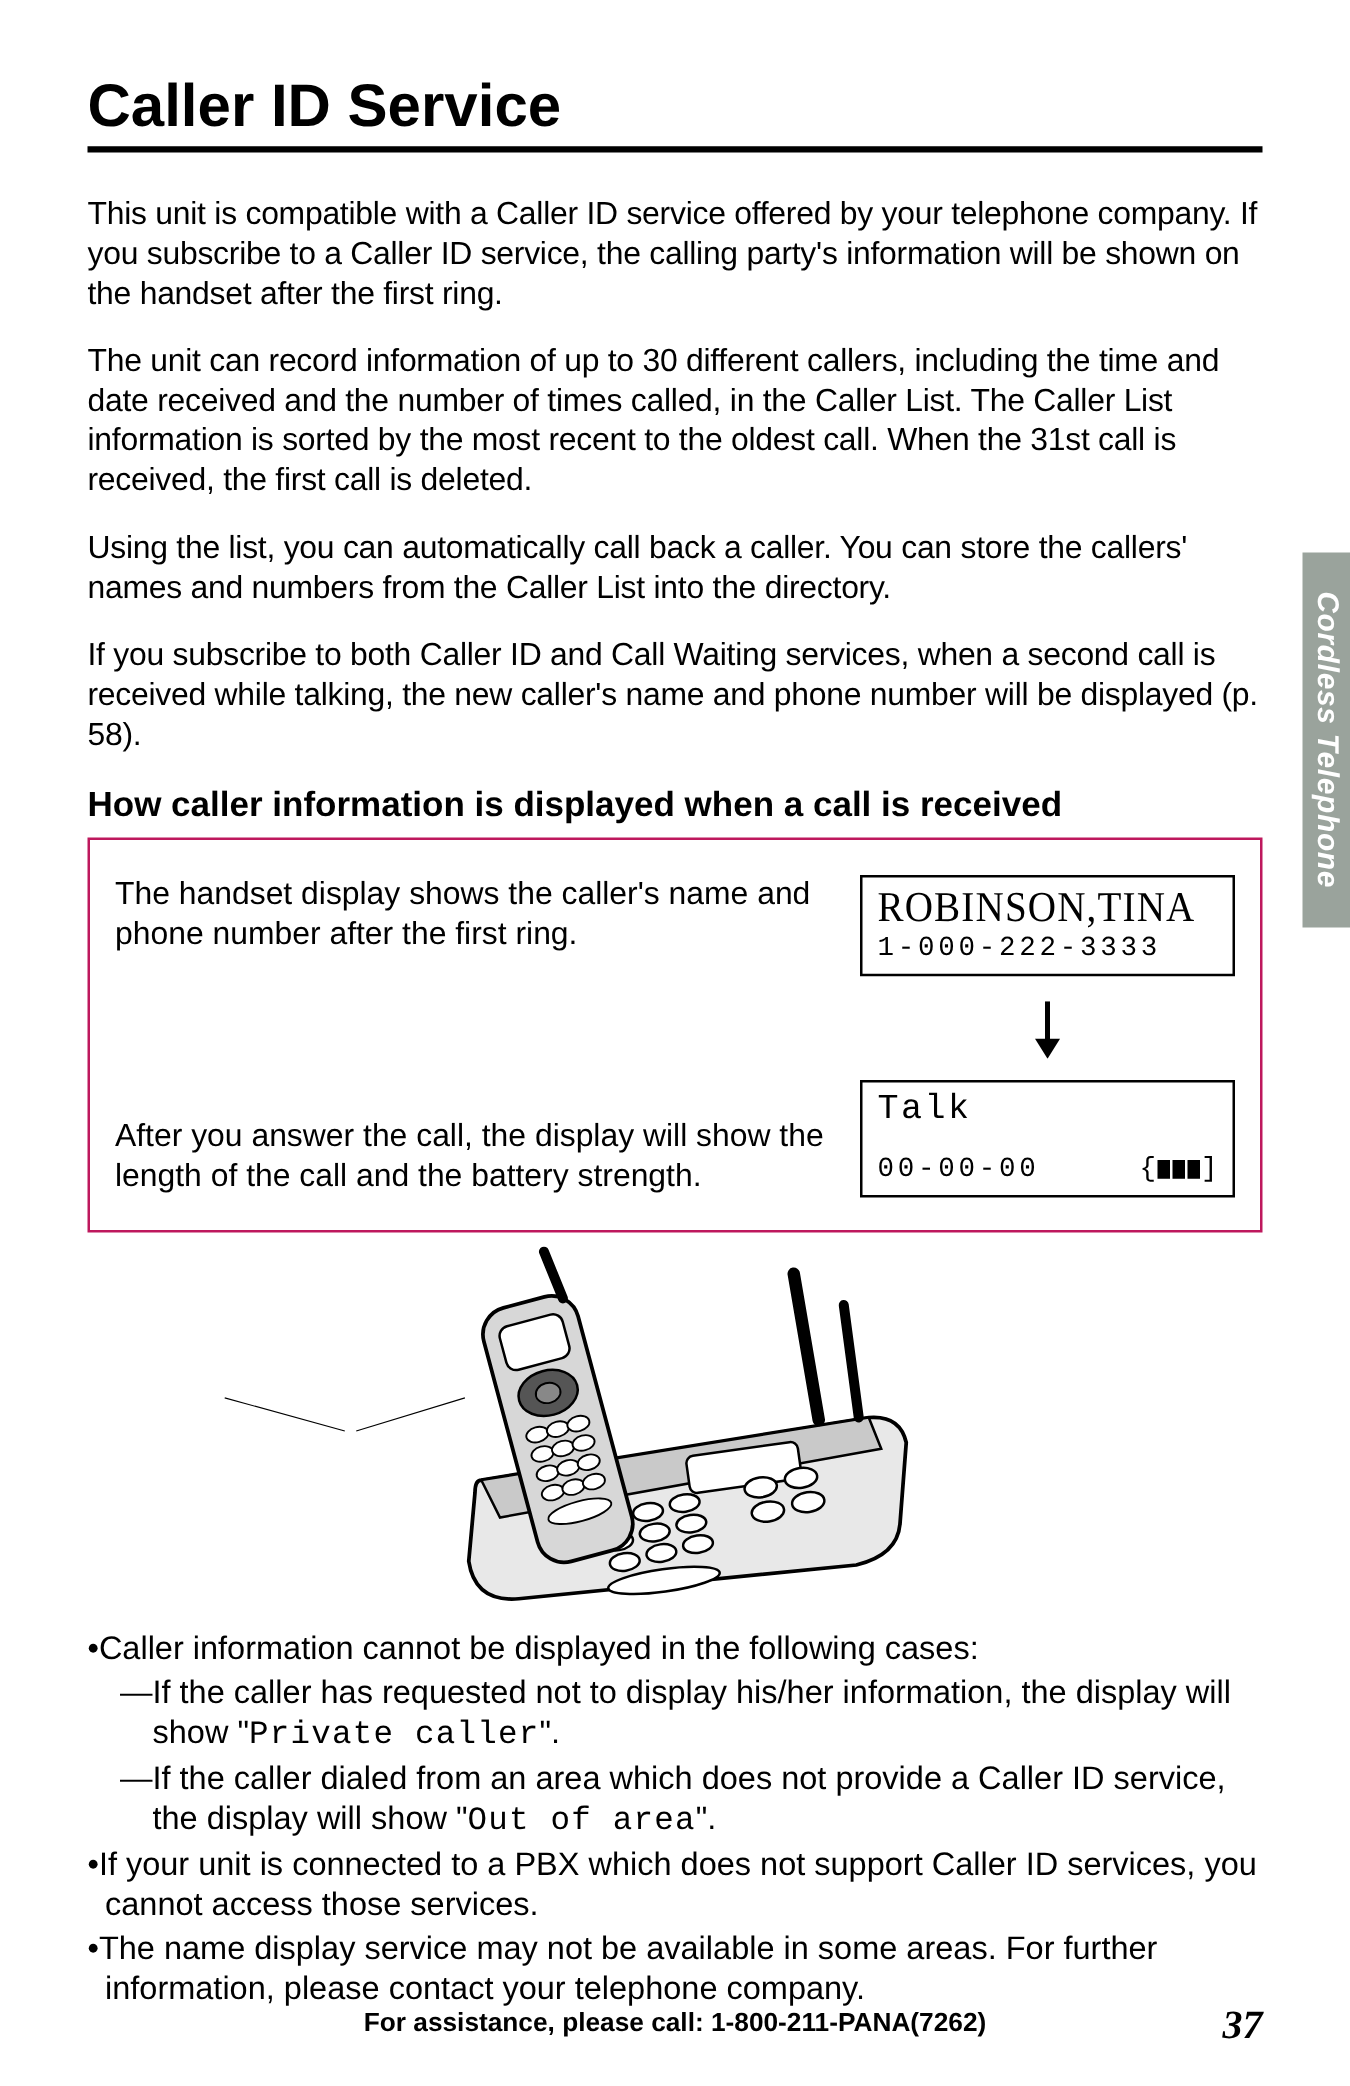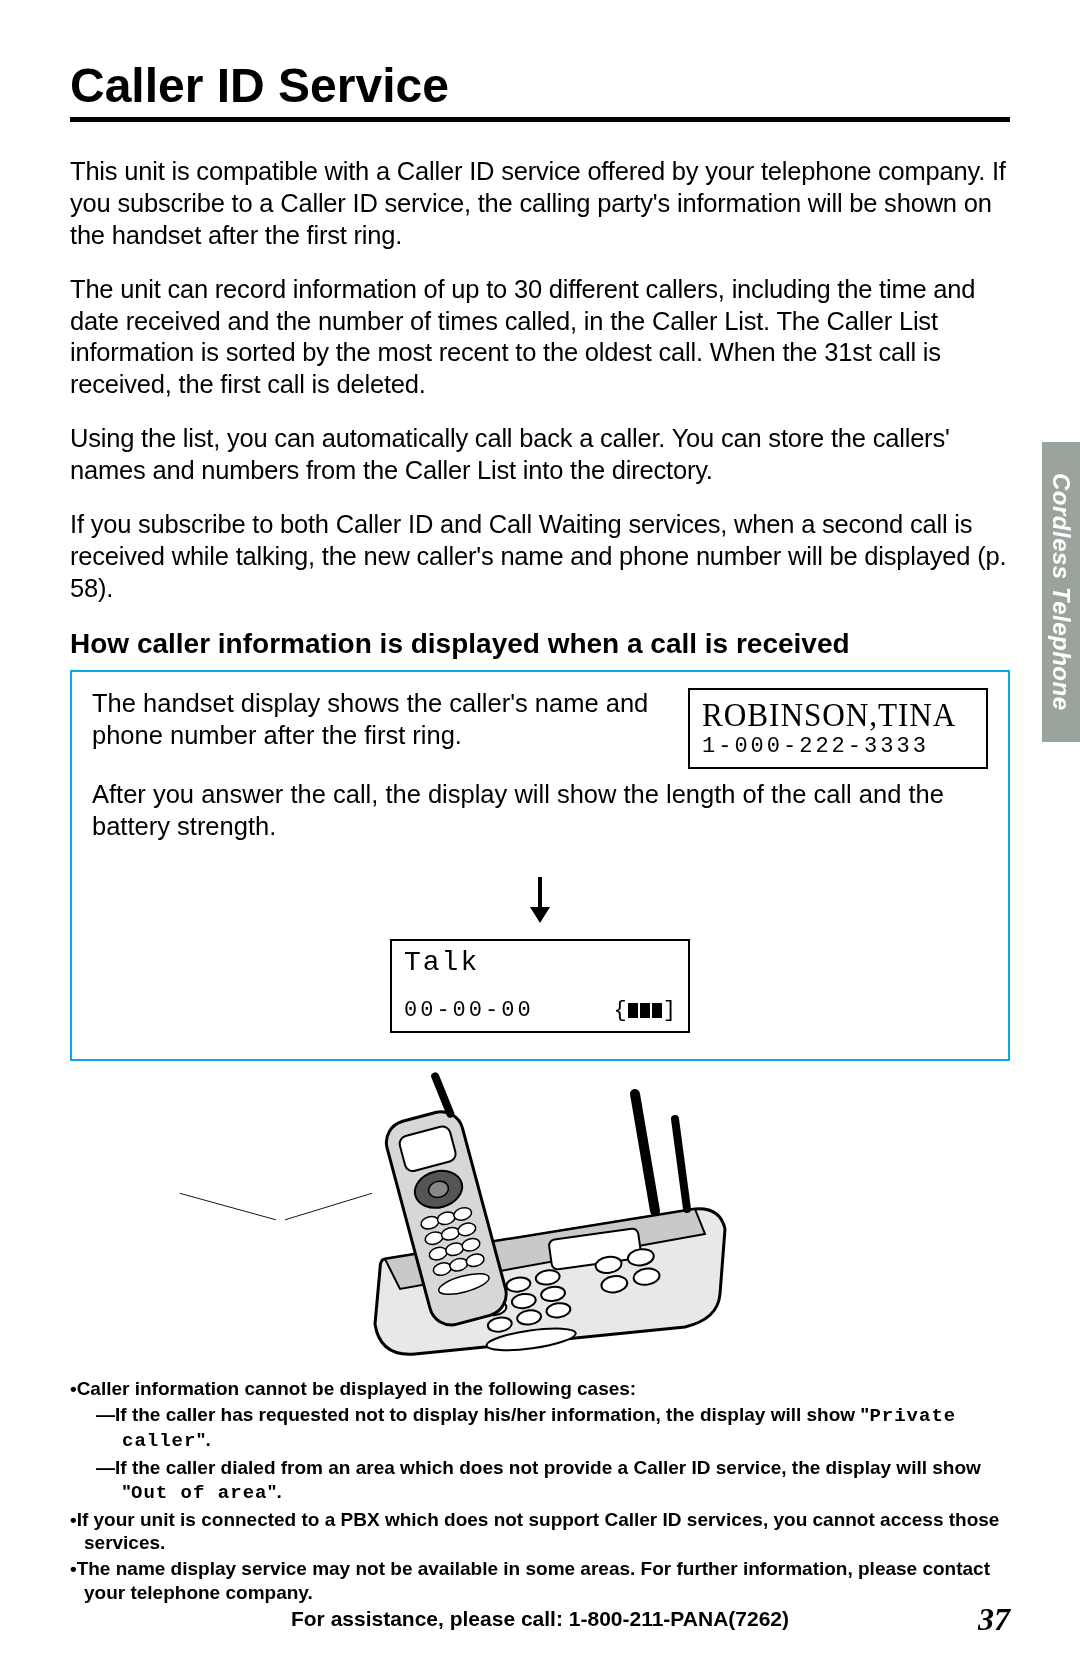--- a/index.html
+++ b/index.html
@@ -32,22 +32,22 @@
     letter-spacing: -0.2px;
   }
   .subhead {
     font-size: 28px;
     font-weight: bold;
     line-height: 1.2;
     margin-top: 14px;
     margin-bottom: 10px;
   }
   .callout-box {
-    border: 2px solid #0ea5e9;
-    padding: 16px 20px 16px 20px;
+    border: 2px solid #be185d;
+    padding: 28px 20px 16px 20px;
     position: relative;
   }
   .callout-row {
     display: flex;
     gap: 24px;
     margin-bottom: 10px;
   }
   .callout-text {
     flex: 1;
     font-size: 25.5px;
@@ -111,23 +111,22 @@
     width: 430px;
     height: 300px;
   }
   .callout-lines {
     position: absolute;
     left: 0; right: 0;
     top: 0;
     pointer-events: none;
   }
   .notes {
-    font-size: 19px;
+    font-size: 26px;
     line-height: 1.25;
-    font-weight: bold;
   }
   .notes .bullet {
     padding-left: 14px;
     text-indent: -14px;
     margin-bottom: 2px;
   }
   .notes .dash {
     padding-left: 52px;
     text-indent: -26px;
     margin-bottom: 2px;
@@ -200,21 +199,21 @@
 
   <div class="callout-box">
     <div class="callout-row">
       <div class="callout-text">The handset display shows the caller's name and phone number after the first ring.</div>
       <div class="display-box">
         <div class="display-name">ROBINSON,TINA</div>
         <div class="display-num">1-000-222-3333</div>
       </div>
     </div>
 
-    <div class="callout-row" style="align-items:center;flex-direction:column;">
+    <div class="callout-row" style="align-items:flex-end;">
       <div class="callout-text">After you answer the call, the display will show the length of the call and the battery strength.</div>
       <div style="width:300px;">
         <div class="arrow-between">
           <svg width="24" height="46" viewBox="0 0 24 46">
             <line x1="12" y1="0" x2="12" y2="32" stroke="#000" stroke-width="4"></line>
             <polygon points="2,30 22,30 12,46" fill="#000"></polygon>
           </svg>
         </div>
         <div class="display-box">
           <div class="display-talk">Talk</div>

